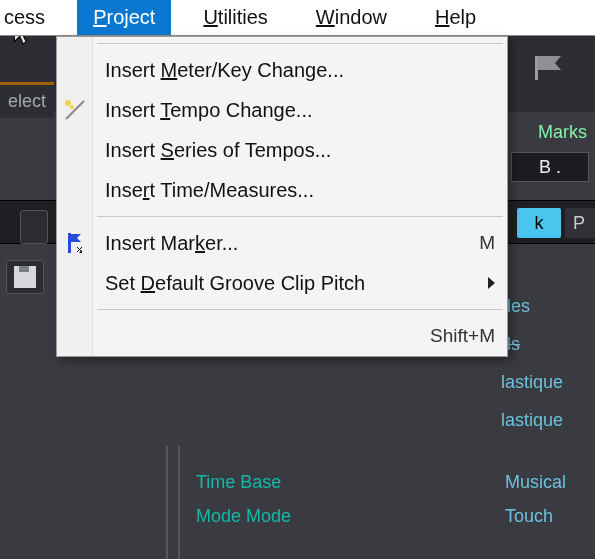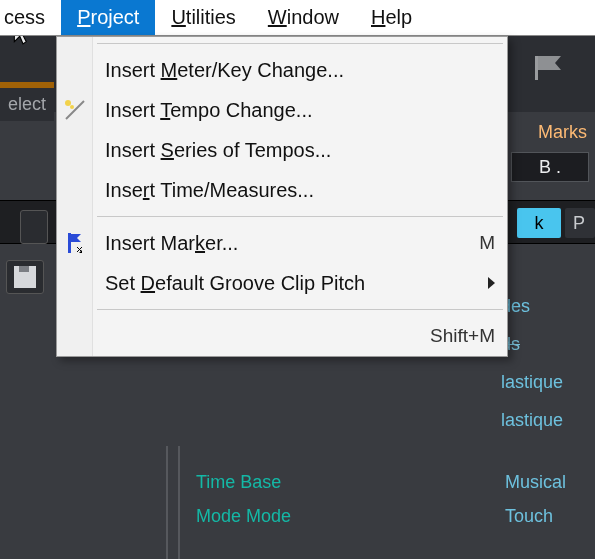--- a/index.html
+++ b/index.html
@@ -20,20 +20,21 @@
   
   .menubar {
     position: absolute;
     left: 0; top: 0; right: 0;
     height: 36px;
     background: #ffffff;
     color: #111;
     display: flex;
     align-items: stretch;
     border-bottom: 1px solid #8a8a8a;
+    gap: 16px;
   }
   .menubar-item {
     padding: 4px 16px;
     display: flex;
     align-items: center;
     font-size: 20px;
   }
   .menubar-item.first { padding-left: 4px; }
   .menubar-item.selected {
     background: #0a78d1;
@@ -59,31 +60,31 @@
   }
   .select-label {
     position: absolute;
     left: 0; top: 82px;
     width: 54px;
     text-align: center;
     color: #a3a6aa;
     font-size: 18px;
     background: #2c2e33;
     padding: 6px 0;
-    border-top: 6px solid #a16207;
+    border-top: 3px solid #a16207;
   }
   .flag-icon {
     position: absolute;
     right: 22px; top: 52px;
     width: 40px; height: 30px;
   }
   .marks-label {
     position: absolute;
     right: 8px; top: 122px;
-    color: #fdba74;
+    color: #86efac;
     font-size: 18px;
   }
   .spin-box {
     position: absolute;
     right: 6px; top: 152px;
     width: 78px; height: 30px;
     background: #1c1d21;
     border: 1px solid #52555a;
     display: flex;
     align-items: center;

